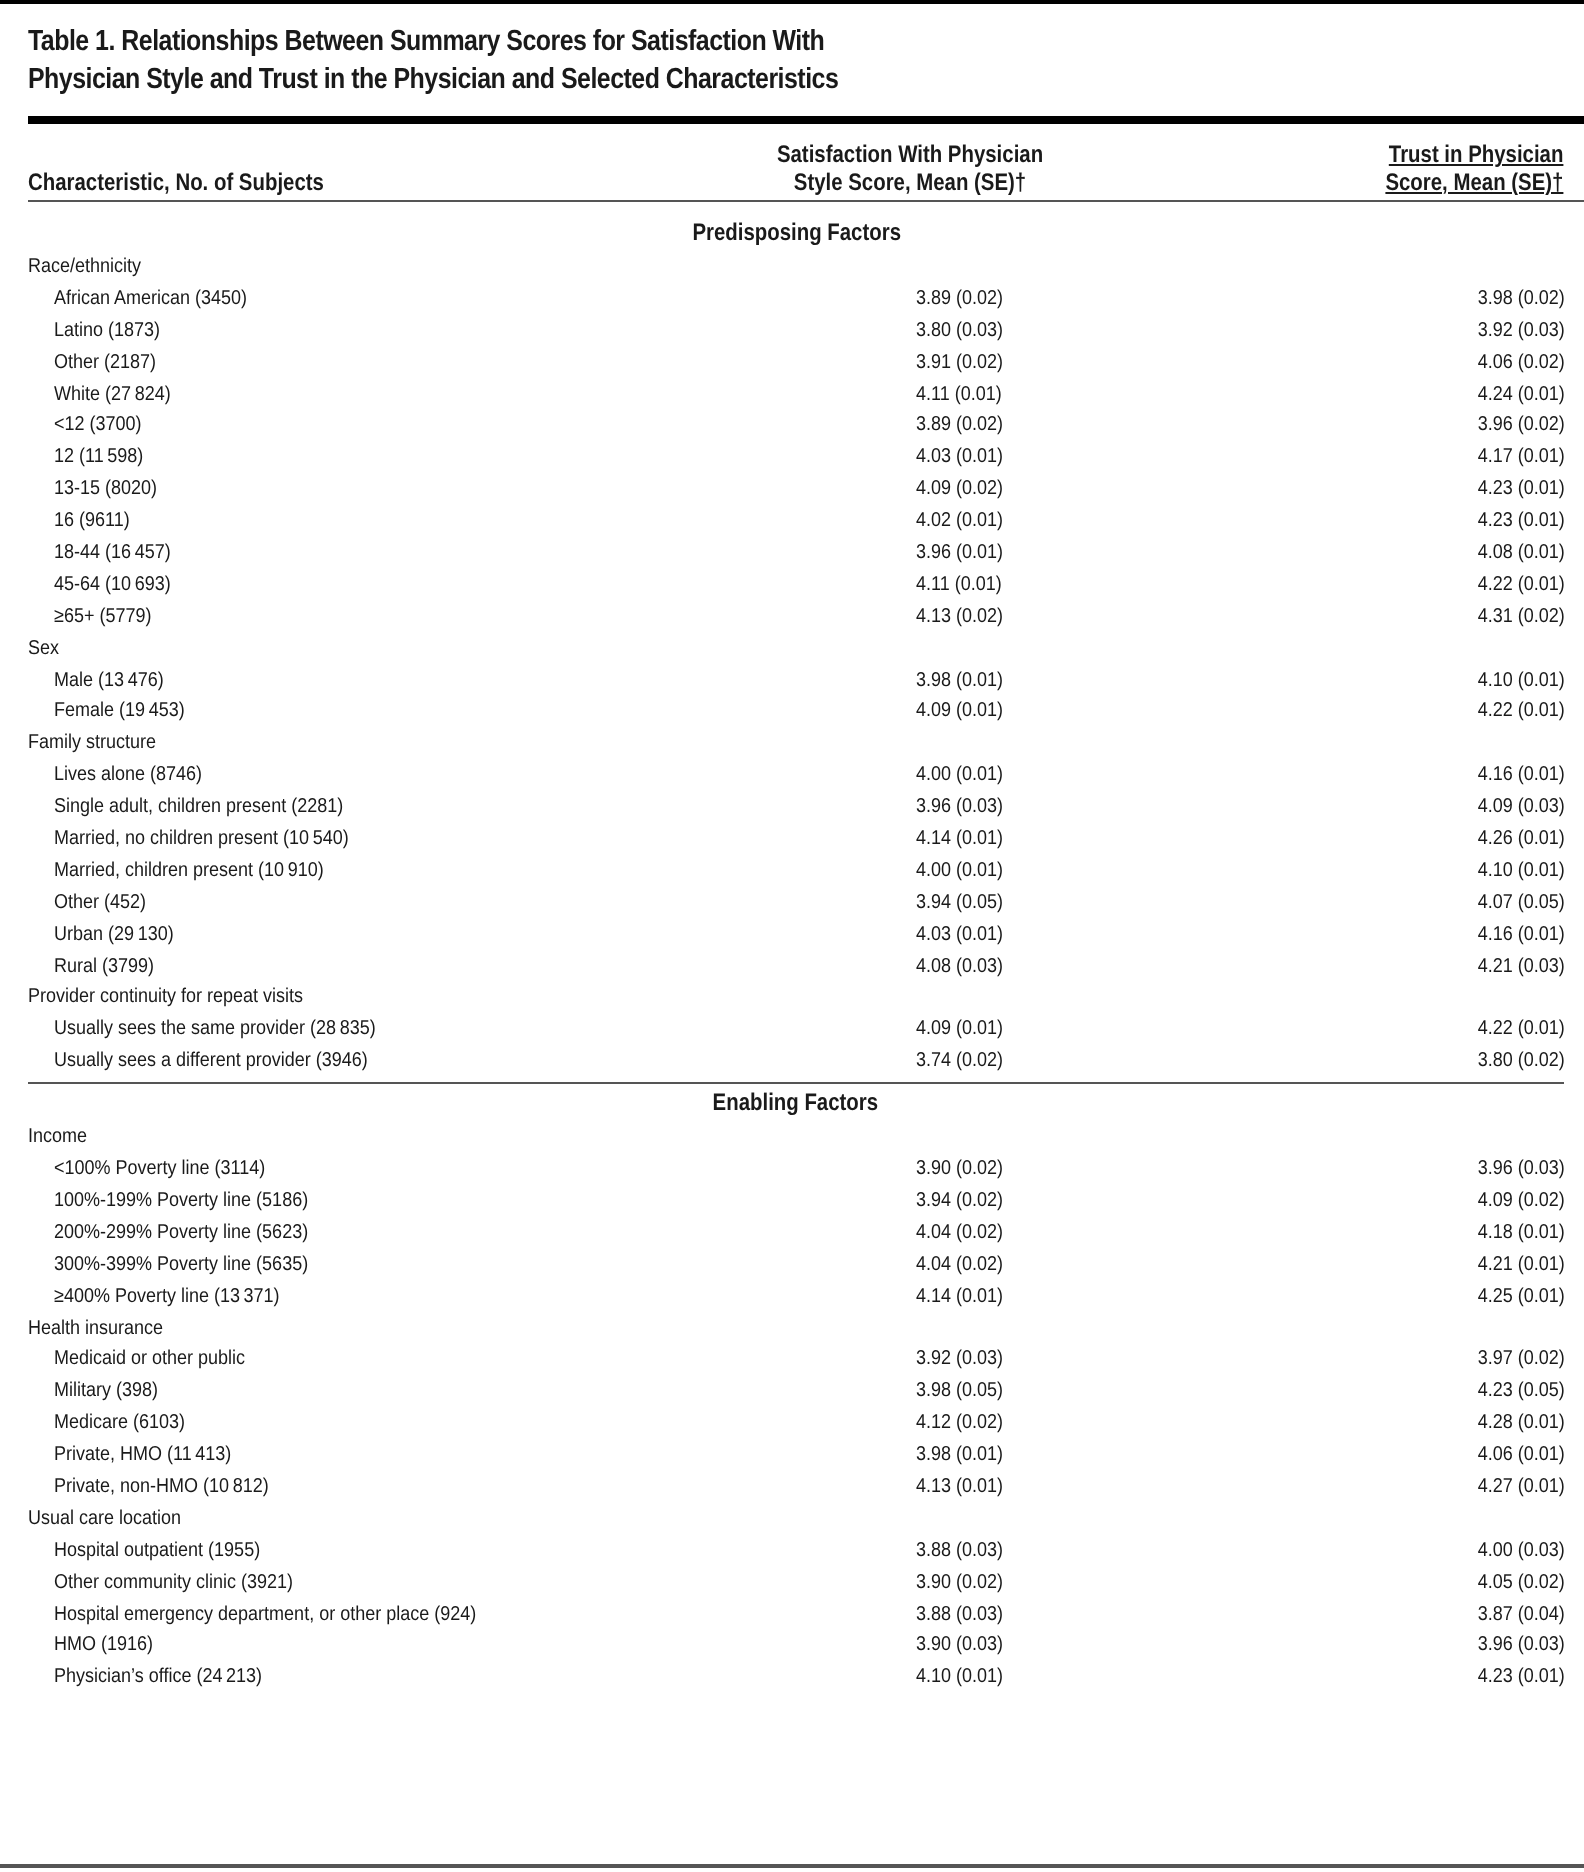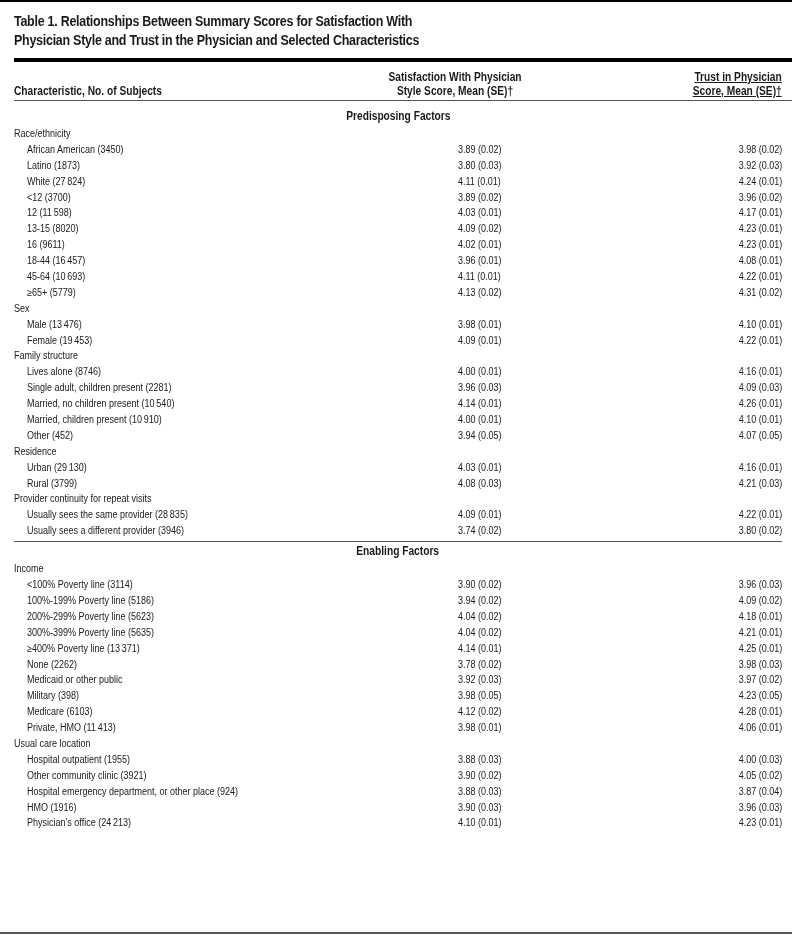--- a/index.html
+++ b/index.html
@@ -78,20 +78,25 @@
       <span class="c0">African American (3450)</span>
       <span class="c1">3.89 (0.02)</span>
       <span class="c2">3.98 (0.02)</span>
     </div>
     <div class="row sub">
       <span class="c0">Latino (1873)</span>
       <span class="c1">3.80 (0.03)</span>
       <span class="c2">3.92 (0.03)</span>
     </div>
     <div class="row sub">
+      <span class="c0">Other (2187)</span>
+      <span class="c1">3.91 (0.02)</span>
+      <span class="c2">4.06 (0.02)</span>
+    </div>
+    <div class="row sub">
       <span class="c0">White (27 824)</span>
       <span class="c1">4.11 (0.01)</span>
       <span class="c2">4.24 (0.01)</span>
     </div>
     <div class="row sub">
       <span class="c0">&lt;12 (3700)</span>
       <span class="c1">3.89 (0.02)</span>
       <span class="c2">3.96 (0.02)</span>
     </div>
     <div class="row sub">
@@ -162,25 +167,20 @@
     <div class="row sub">
       <span class="c0">Married, children present (10 910)</span>
       <span class="c1">4.00 (0.01)</span>
       <span class="c2">4.10 (0.01)</span>
     </div>
     <div class="row sub">
       <span class="c0">Other (452)</span>
       <span class="c1">3.94 (0.05)</span>
       <span class="c2">4.07 (0.05)</span>
     </div>
-    <div class="row">
-      <span class="c0">Residence</span>
-      <span class="c1"></span>
-      <span class="c2"></span>
-    </div>
     <div class="row sub">
       <span class="c0">Urban (29 130)</span>
       <span class="c1">4.03 (0.01)</span>
       <span class="c2">4.16 (0.01)</span>
     </div>
     <div class="row sub">
       <span class="c0">Rural (3799)</span>
       <span class="c1">4.08 (0.03)</span>
       <span class="c2">4.21 (0.03)</span>
     </div>
@@ -224,24 +224,24 @@
     <div class="row sub">
       <span class="c0">300%-399% Poverty line (5635)</span>
       <span class="c1">4.04 (0.02)</span>
       <span class="c2">4.21 (0.01)</span>
     </div>
     <div class="row sub">
       <span class="c0">≥400% Poverty line (13 371)</span>
       <span class="c1">4.14 (0.01)</span>
       <span class="c2">4.25 (0.01)</span>
     </div>
-    <div class="row sub">
-      <span class="c0">None (2262)</span>
-      <span class="c1">3.78 (0.02)</span>
-      <span class="c2">3.98 (0.03)</span>
+    <div class="row">
+      <span class="c0">Health insurance</span>
+      <span class="c1"></span>
+      <span class="c2"></span>
     </div>
     <div class="row sub">
       <span class="c0">Medicaid or other public</span>
       <span class="c1">3.92 (0.03)</span>
       <span class="c2">3.97 (0.02)</span>
     </div>
     <div class="row sub">
       <span class="c0">Military (398)</span>
       <span class="c1">3.98 (0.05)</span>
       <span class="c2">4.23 (0.05)</span>
@@ -249,20 +249,25 @@
     <div class="row sub">
       <span class="c0">Medicare (6103)</span>
       <span class="c1">4.12 (0.02)</span>
       <span class="c2">4.28 (0.01)</span>
     </div>
     <div class="row sub">
       <span class="c0">Private, HMO (11 413)</span>
       <span class="c1">3.98 (0.01)</span>
       <span class="c2">4.06 (0.01)</span>
     </div>
+    <div class="row sub">
+      <span class="c0">Private, non-HMO (10 812)</span>
+      <span class="c1">4.13 (0.01)</span>
+      <span class="c2">4.27 (0.01)</span>
+    </div>
     <div class="row">
       <span class="c0">Usual care location</span>
       <span class="c1"></span>
       <span class="c2"></span>
     </div>
     <div class="row sub">
       <span class="c0">Hospital outpatient (1955)</span>
       <span class="c1">3.88 (0.03)</span>
       <span class="c2">4.00 (0.03)</span>
     </div>

